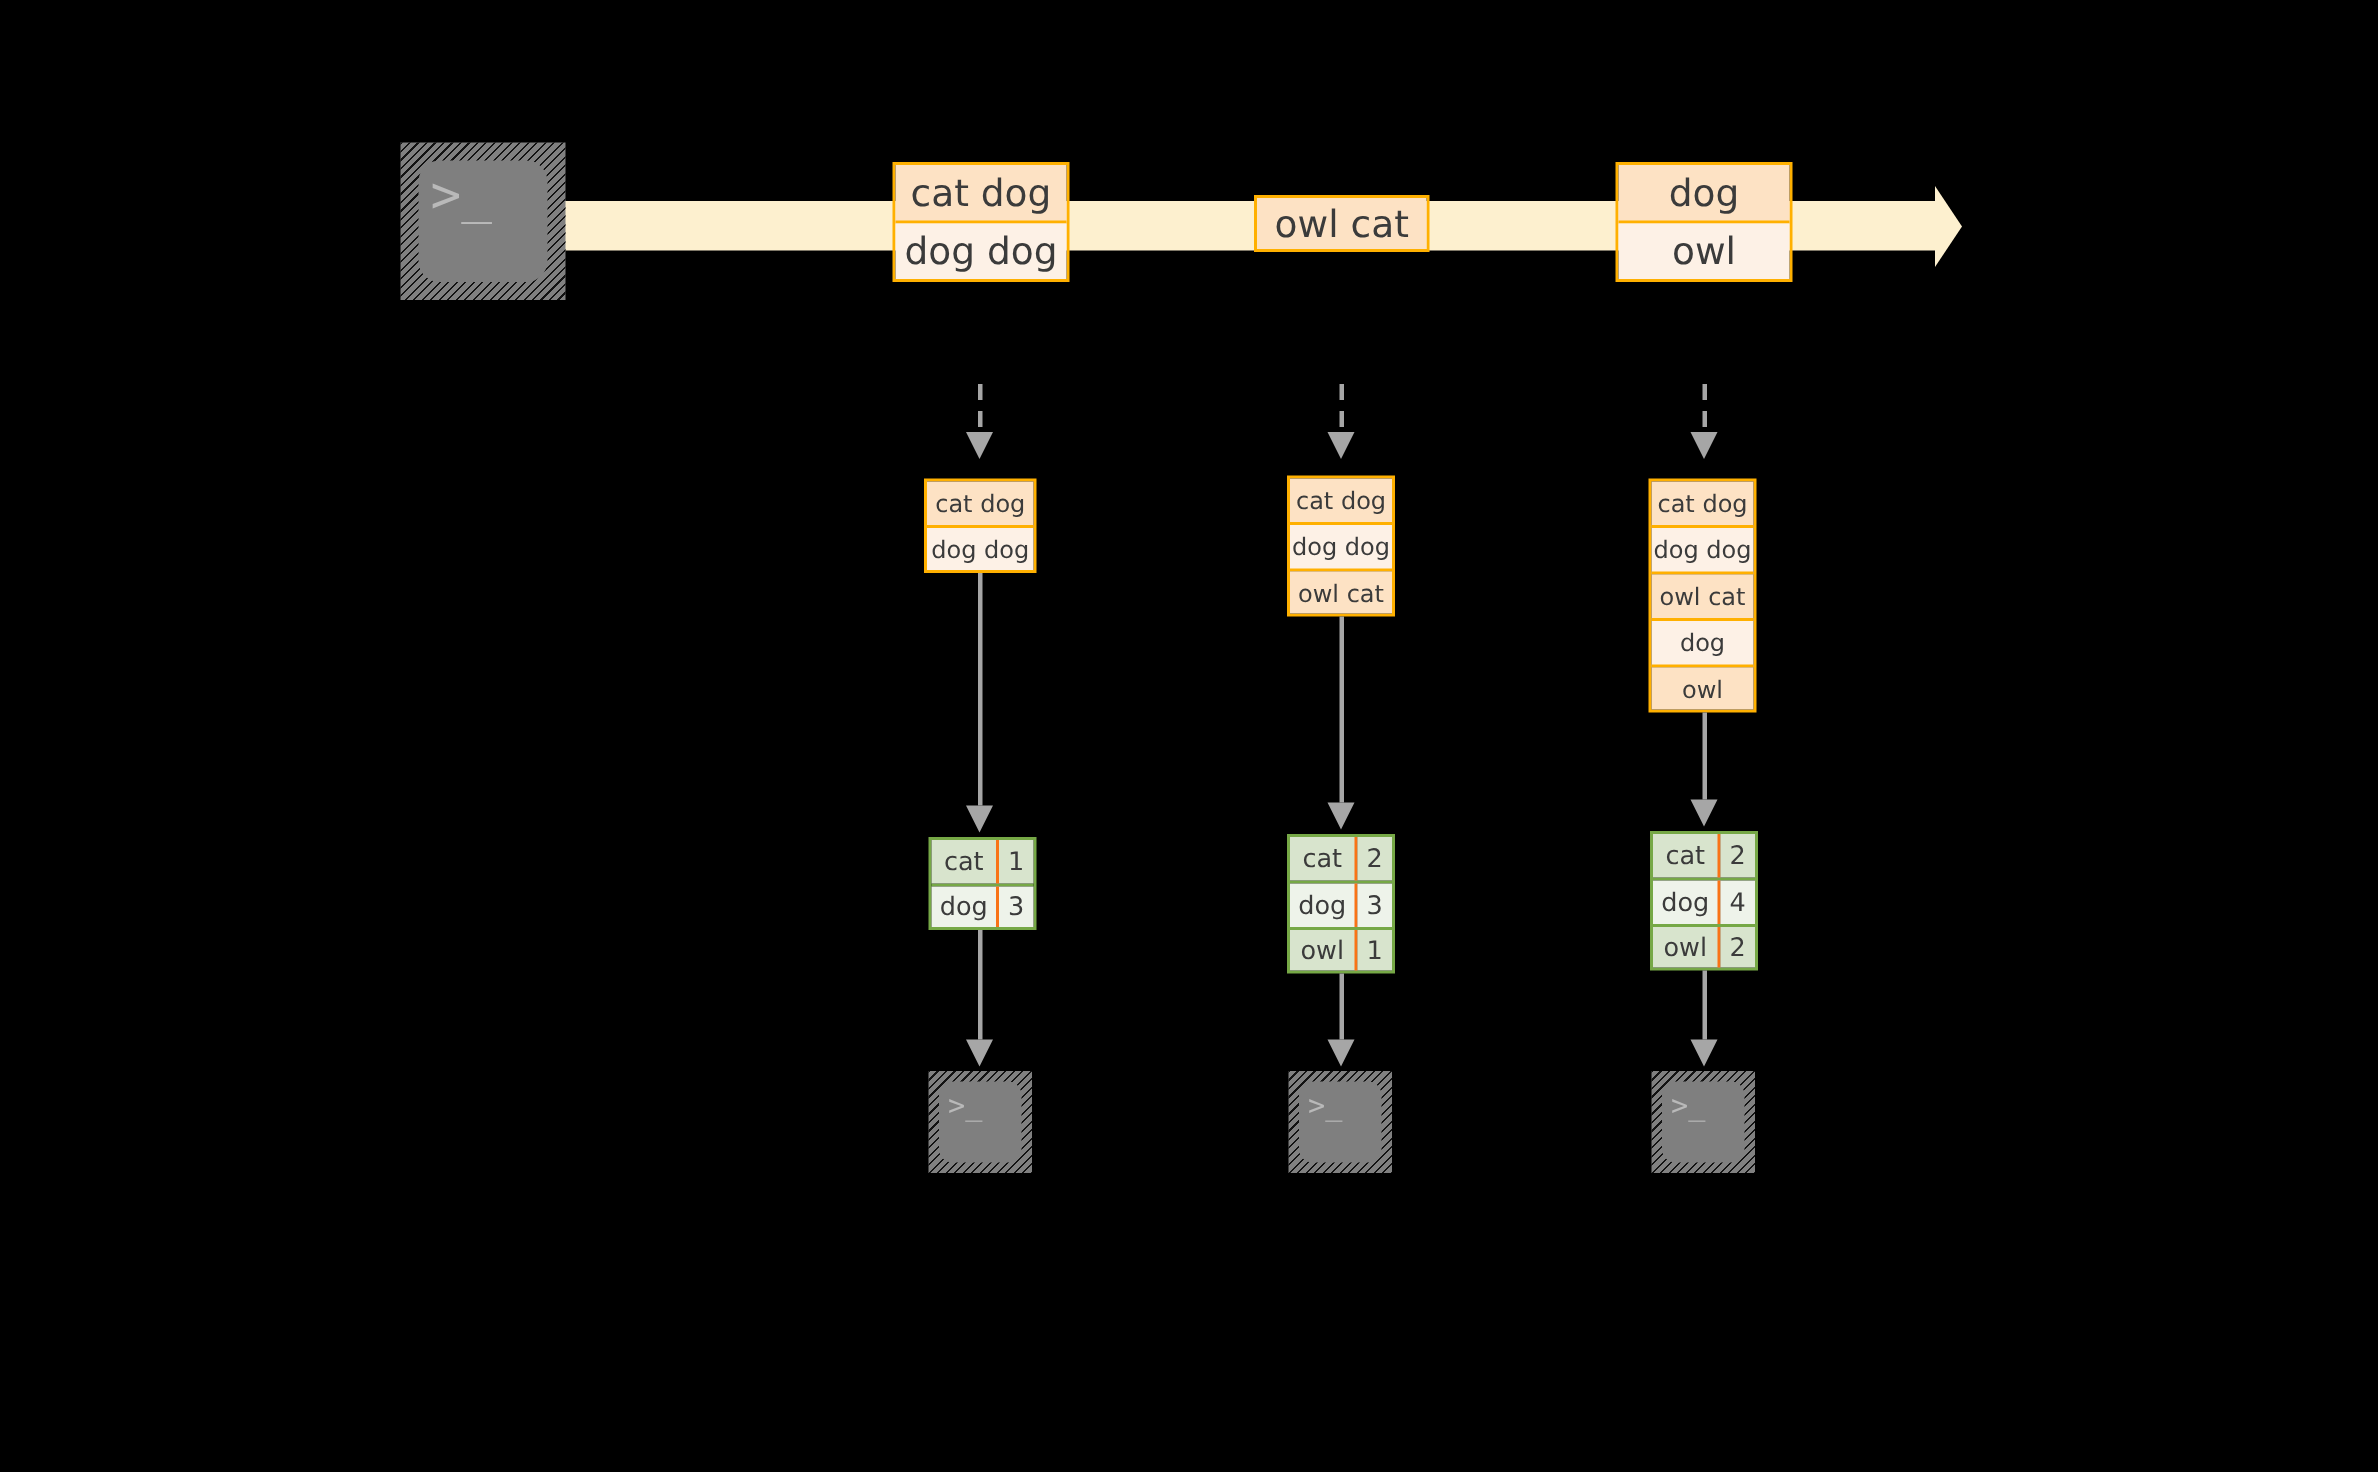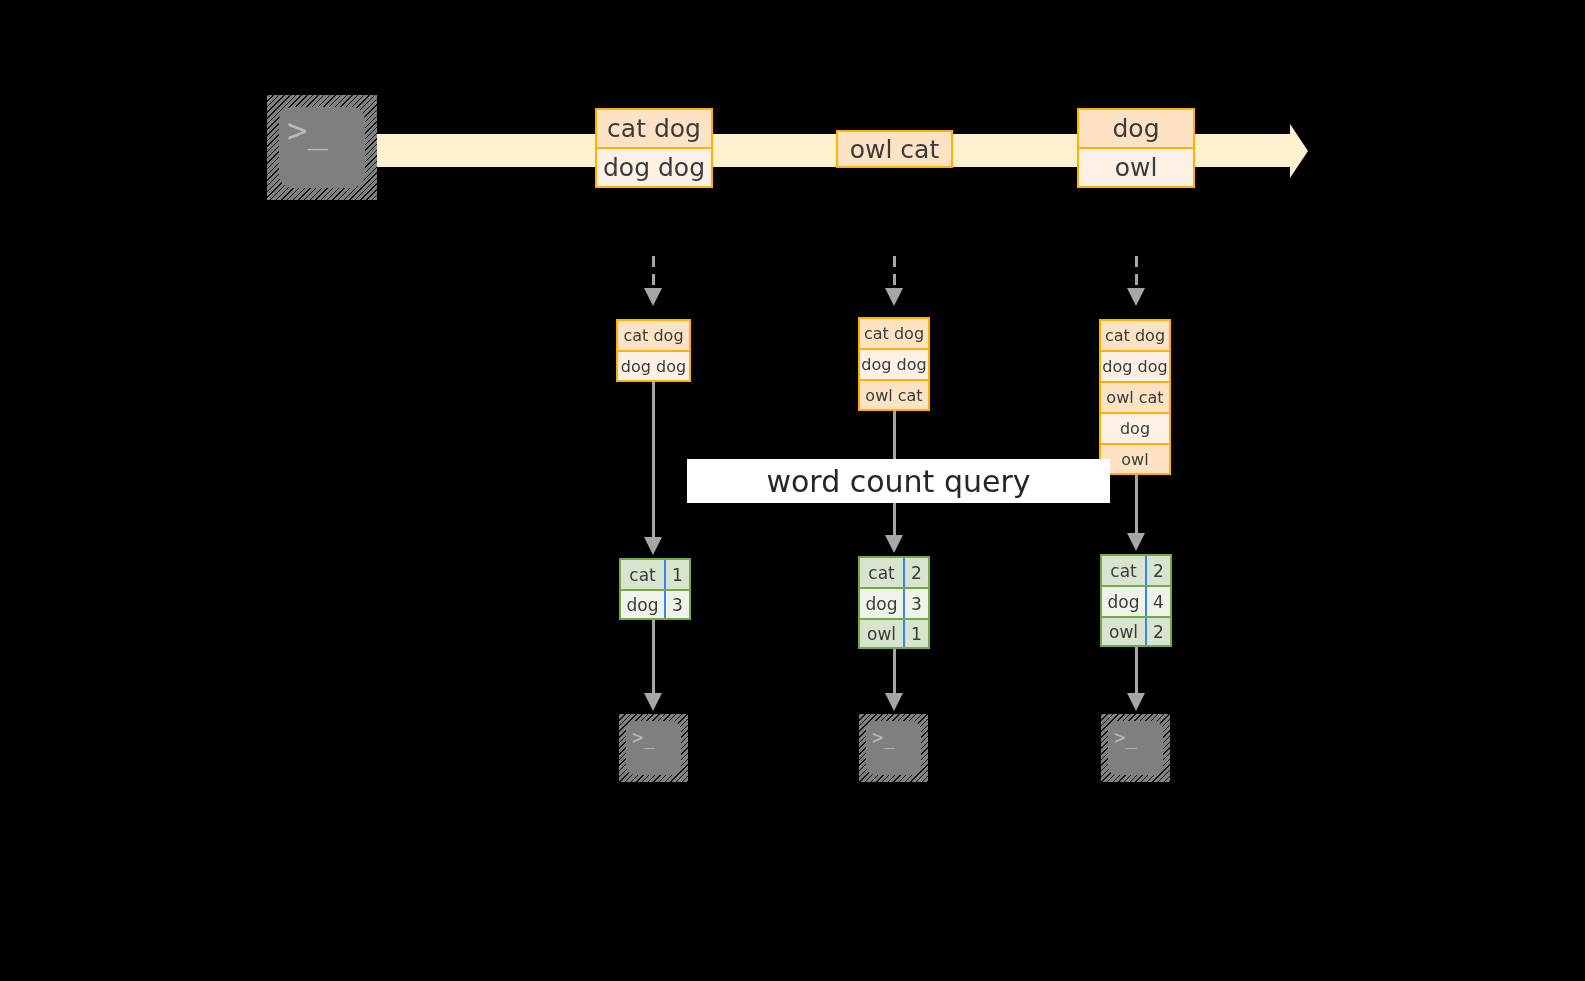--- a/index.html
+++ b/index.html
@@ -113,21 +113,21 @@
   .gtable .grow:last-child { border-bottom: none; }
   .gtable .gword,
   .gtable .gcnt {
     box-sizing: border-box;
     display: flex;
     align-items: center;
     justify-content: center;
     color: #3b3b3b;
     font-size: 17px;
   }
-  .gtable .gword { border-right: 2px solid #3b82f6; }
+  .gtable .gword { border-right: 2px solid #f97316; }
   .gtable .grow.shadeA .gword,
   .gtable .grow.shadeA .gcnt { background: #d8e4cd; }
   .gtable .grow.shadeB .gword,
   .gtable .grow.shadeB .gcnt { background: #eef3ea; }
 
   
   .vline {
     position: absolute;
     width: 3px;
     background: #a6a6a6;
@@ -280,15 +280,14 @@
   </div>
 
   <div class="vline" style="left:1135px; top:647px; height:46px;"></div>
   <div class="vhead" style="left:1127px; top:693px;"></div>
 
   <div class="terminal small" style="left:1101px; top:714px; width:69px; height:68px;">
     <div class="inner"></div>
     <div class="glyph">&gt;_</div>
   </div>
 
-  <div class="query-label" style="left:687px; top:459px; width:423px; height:44px;">word count query</div>
 
 </div>
 
 </body></html>

